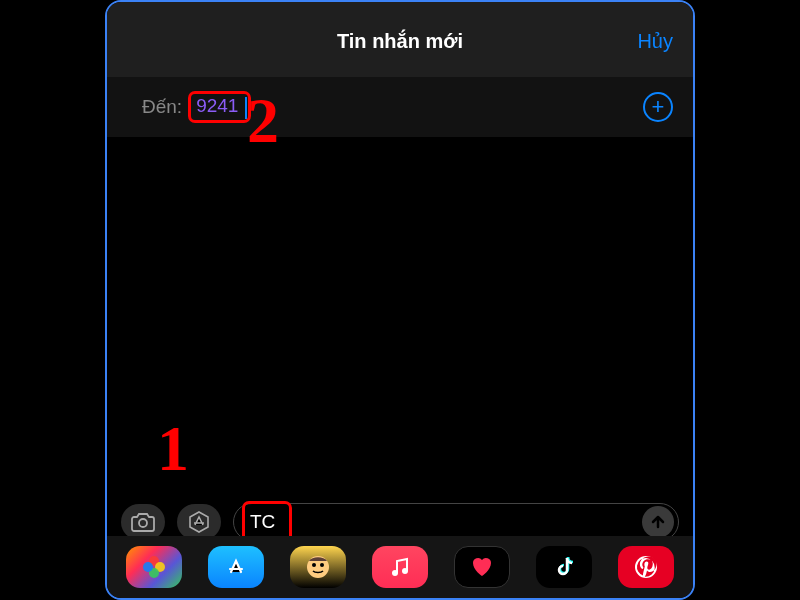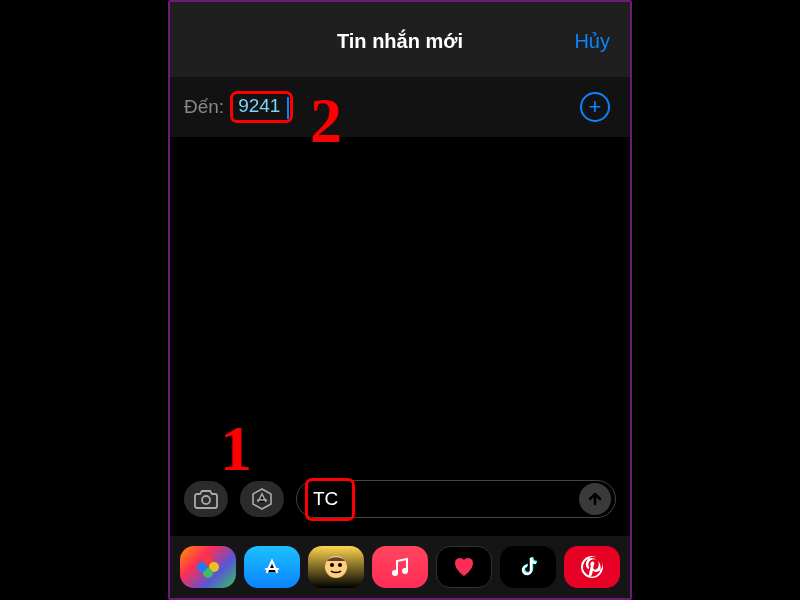--- a/index.html
+++ b/index.html
@@ -10,25 +10,25 @@
     body {
       background: #000;
       width: 800px;
       height: 600px;
       display: flex;
       align-items: center;
       justify-content: center;
       font-family: -apple-system, BlinkMacSystemFont, 'Segoe UI', Arial, sans-serif;
     }
     .phone-frame {
-      width: 464px;
+      width: 590px;
       height: 600px;
       background: #000;
-      border: 2px solid #701a75;
-      border-radius: 2px;
+      border: 2px solid #3b82f6;
+      border-radius: 16px;
       position: relative;
       overflow: hidden;
     }
     .header {
       background: #1f1f1f;
       padding: 28px 20px 24px;
       display: flex;
       align-items: center;
       justify-content: center;
       position: relative;
@@ -41,36 +41,36 @@
     .cancel-btn {
       position: absolute;
       right: 20px;
       color: #0a84ff;
       font-size: 20px;
       cursor: pointer;
       margin-left: 23px;
     }
     .recipient-row {
       background: #121212;
-      padding: 18px 14px;
+      padding: 18px 35px;
       display: flex;
       align-items: center;
       gap: 10px;
       position: relative;
     }
     .to-label {
       color: #888;
       font-size: 19px;
     }
     .recipient-value-wrap {
       position: relative;
       display: inline-block;
     }
     .recipient-value {
-      color: #7dd3fc;
+      color: #8b5cf6;
       font-size: 19px;
       padding: 2px 4px;
       position: relative;
     }
     .highlight-box-2 {
       position: absolute;
       border: 3px solid #ff0000;
       border-radius: 7px;
       top: -4px;
       left: -4px;
@@ -122,21 +122,21 @@
       left: 50px;
       bottom: 112px;
       pointer-events: none;
     }
     .message-area {
       background: #000;
       flex: 1;
     }
     .compose-row {
       position: absolute;
-      bottom: 70px;
+      bottom: 47px;
       left: 0;
       right: 0;
       padding: 10px 14px;
       display: flex;
       align-items: center;
       gap: 12px;
       background: #000;
     }
     .camera-btn {
       width: 44px;

